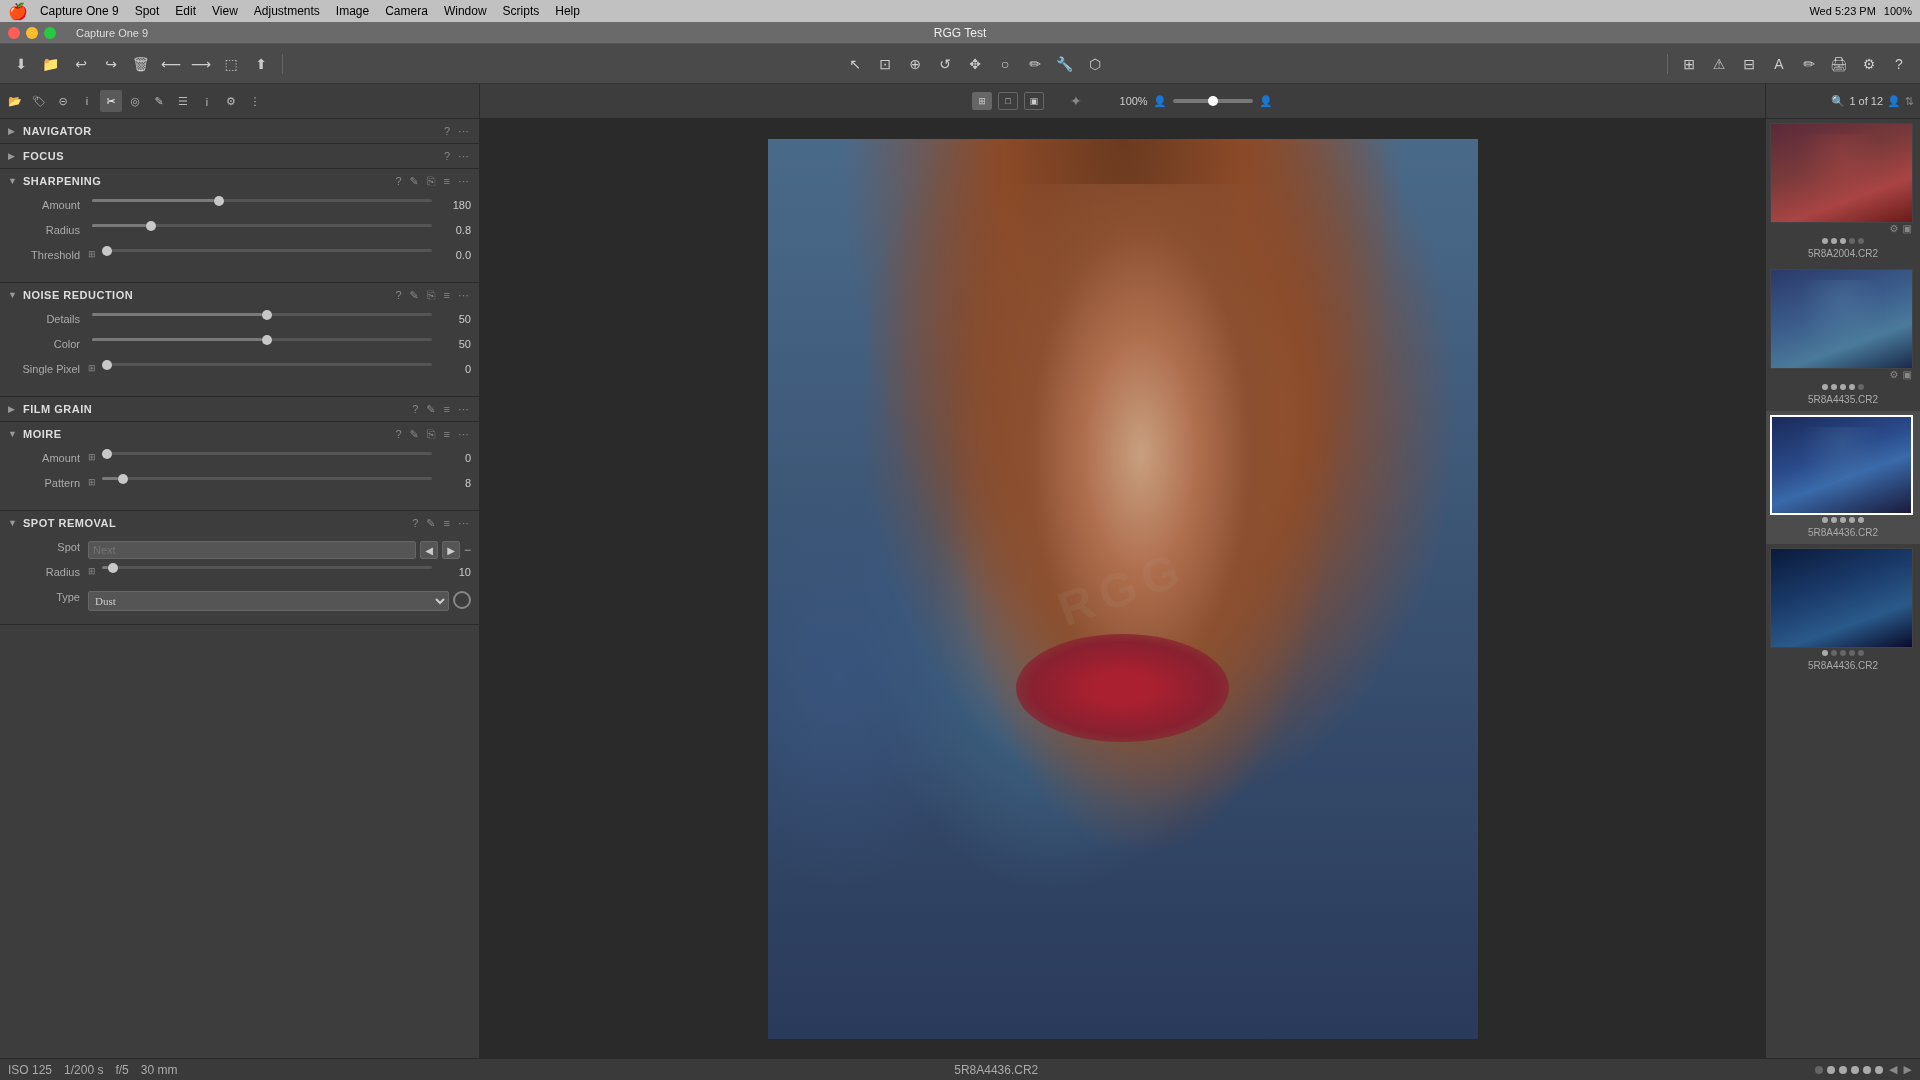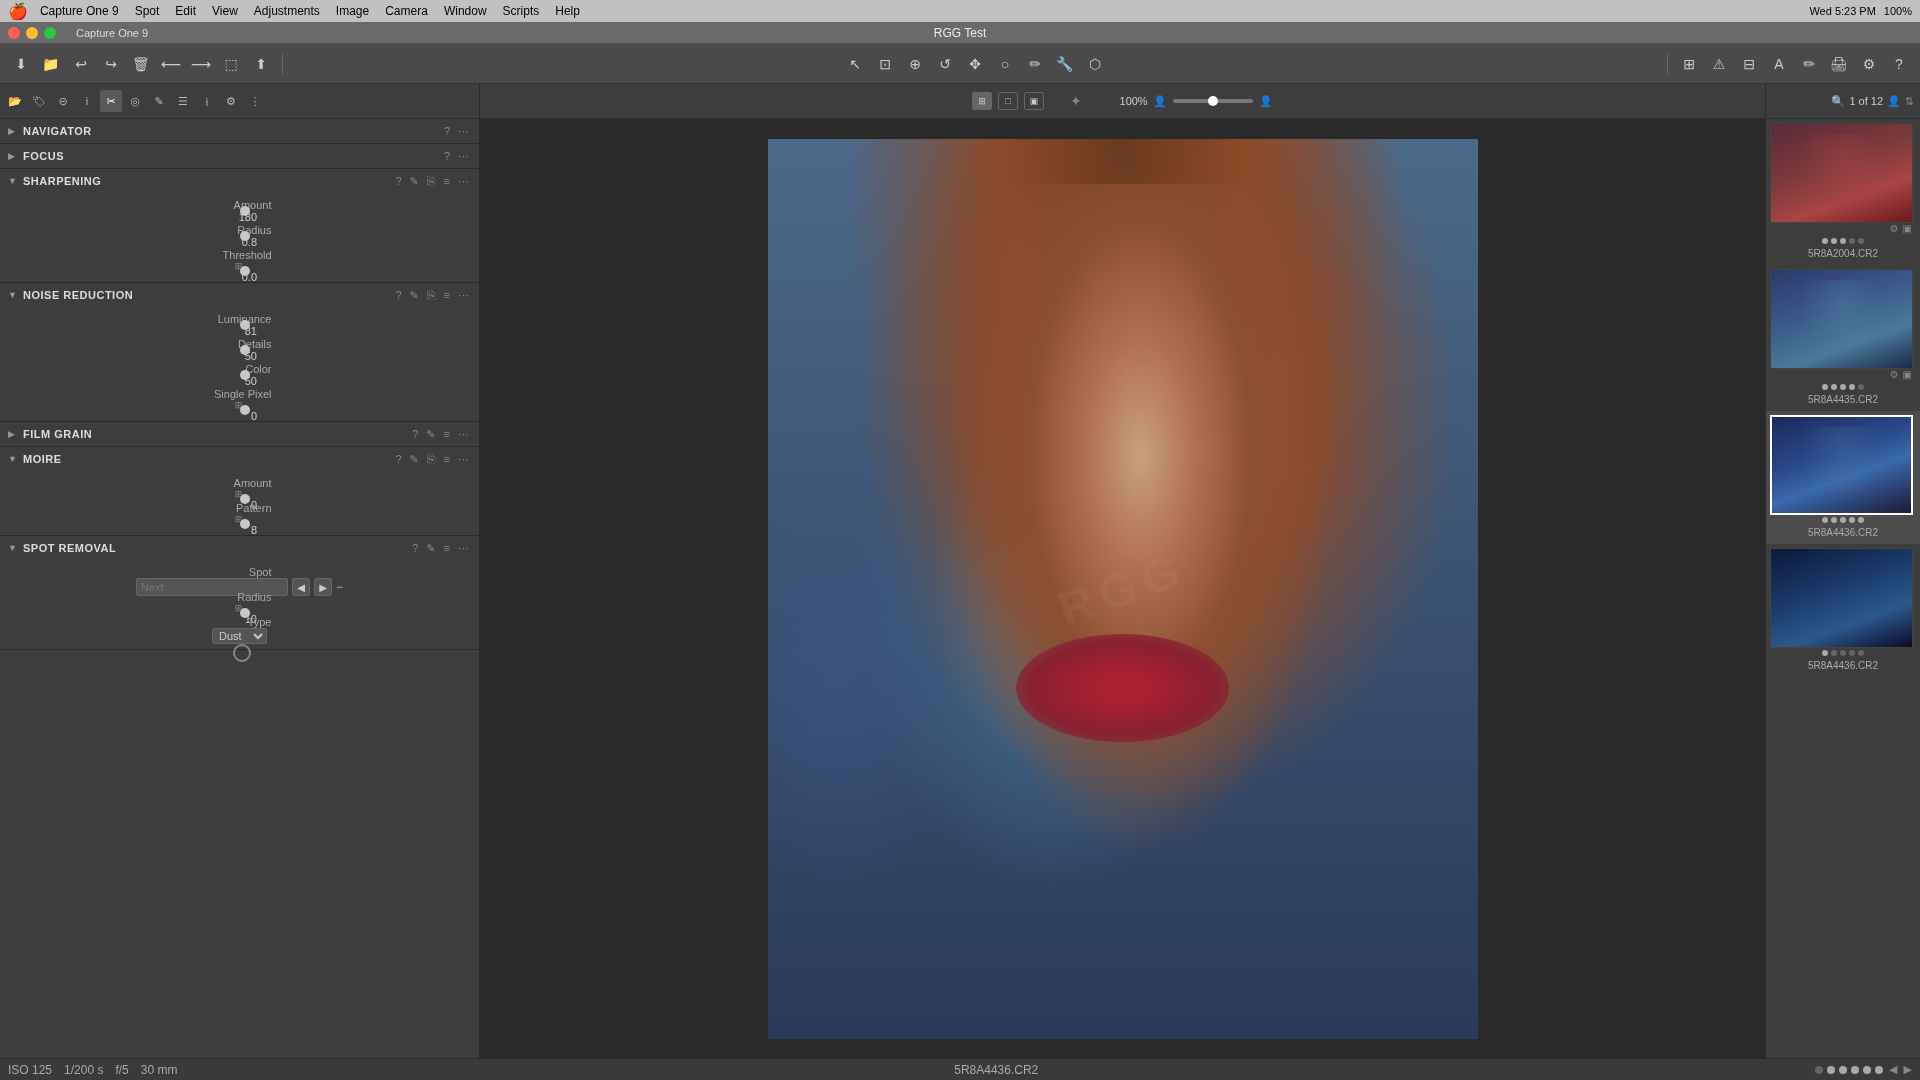--- a/index.html
+++ b/index.html
@@ -150,24 +150,23 @@
       cursor: pointer;
       padding: 1px 2px;
     }
 
     .section-content {
       padding: 6px 8px 8px 8px;
     }
 
     .param-row {
       display: flex;
-      align-items: center;
+      align-items: flex-start;
       margin-bottom: 5px;
       height: 20px;
-      flex-direction: column;
     }
     .param-label {
       width: 80px;
       font-size: 11px;
       color: #aaa;
       text-align: right;
       padding-right: 8px;
       flex-shrink: 0;
     }
     .slider-track {
@@ -405,20 +404,21 @@
     }
     .type-select {
       flex: 1;
       background: #555;
       border: 1px solid #666;
       color: #ccc;
       font-size: 11px;
       height: 20px;
       border-radius: 2px;
       padding: 0 2px;
+      font-family: Liberation Serif, serif;
     }
     .circle-icon {
       width: 18px; height: 18px;
       border: 2px solid #888;
       border-radius: 50%;
       display: inline-block;
     }
 
     
     .status-bar {
@@ -742,28 +742,20 @@
         <div class="section-icons">
           <span class="section-icon">?</span>
           <span class="section-icon">✎</span>
           <span class="section-icon">⎘</span>
           <span class="section-icon">≡</span>
           <span class="section-icon">···</span>
         </div>
       </div>
       <div class="section-content">
 
-        <div class="param-row">
-          <span class="param-label">Luminance</span>
-          <div class="slider-track">
-            <div class="slider-fill" style="width:81%"></div>
-            <div class="slider-thumb" style="left:81%"></div>
-          </div>
-          <span class="param-value">81</span>
-        </div>
 
         <div class="param-row">
           <span class="param-label">Details</span>
           <div class="slider-track">
             <div class="slider-fill" style="width:50%"></div>
             <div class="slider-thumb" style="left:50%"></div>
           </div>
           <span class="param-value">50</span>
         </div>
 

